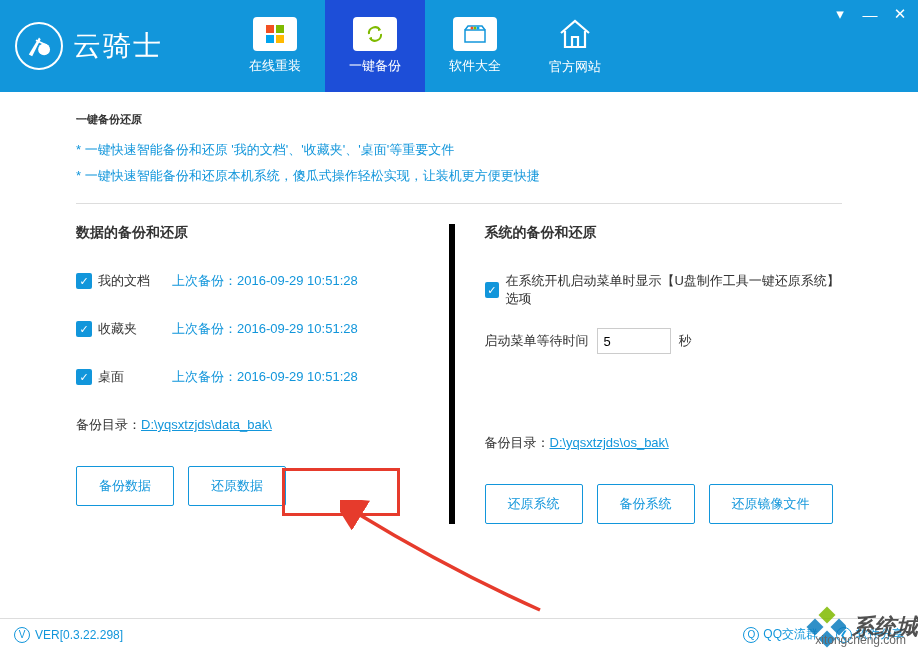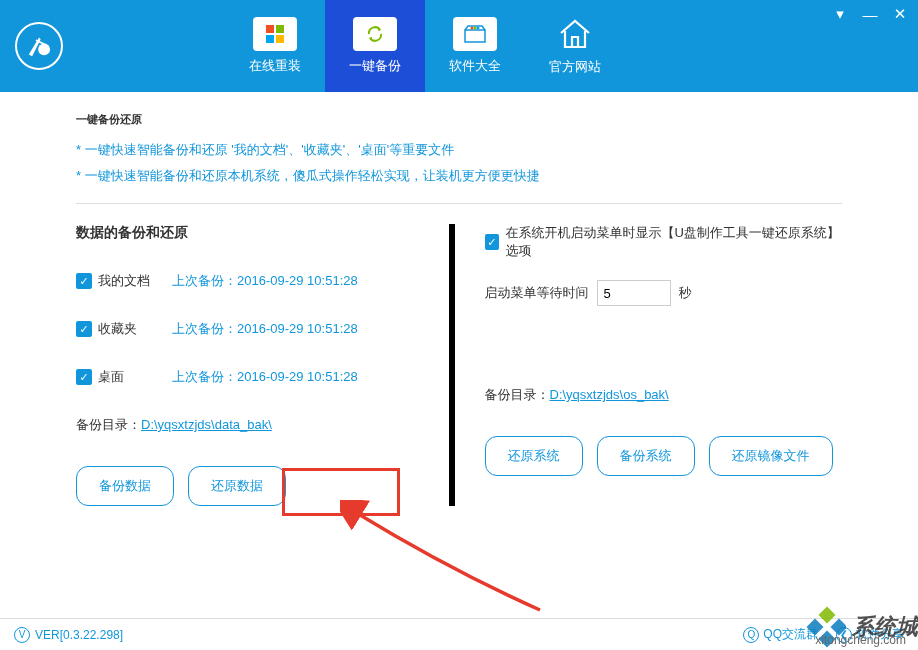--- a/index.html
+++ b/index.html
@@ -33,21 +33,21 @@
 
 .check-row { display: flex; align-items: center; margin-bottom: 30px; gap: 6px; }
 .checkbox { width: 16px; height: 16px; background: #1296db; display: inline-flex; align-items: center; justify-content: center; color: #fff; font-size: 11px; border-radius: 2px; }
 .check-label { color: #333; width: 60px; }
 .check-info { color: #1296db; margin-left: 8px; }
 
 .backup-dir { margin-top: 18px; color: #333; }
 .backup-dir a { color: #1296db; text-decoration: underline; }
 
 .btn-row { margin-top: 32px; display: flex; gap: 14px; }
-.btn { border: 1px solid #1296db; color: #1296db; background: #fff; padding: 10px 22px; font-size: 13px; cursor: pointer; border-radius: 12px; }
+.btn { border: 1px solid #1296db; color: #1296db; background: #fff; padding: 10px 22px; font-size: 13px; cursor: pointer; border-radius: 2px; }
 .highlight-box { position: absolute; border: 3px solid #e63b2c; width: 118px; height: 48px; left: 282px; top: 468px; pointer-events: none; }
 
 .boot-row { display: flex; align-items: center; margin-top: 20px; gap: 8px; }
 .boot-input { width: 74px; height: 26px; border: 1px solid #ccc; padding: 2px 6px; font-size: 13px; }
 
 
 .footer { position: absolute; bottom: 0; left: 0; right: 0; height: 32px; border-top: 1px solid #ddd; display: flex; align-items: center; padding: 0 14px; color: #1296db; font-size: 12px; }
 .footer-ver { display: flex; align-items: center; gap: 5px; }
 .footer-right { margin-left: auto; display: flex; gap: 18px; }
 .footer-link { display: flex; align-items: center; gap: 4px; color: #1296db; }
@@ -68,20 +68,21 @@
   <div class="logo-area">
     <div class="logo-circle">
       <svg viewBox="0 0 40 40">
           <g fill="#fff">
             <path d="M8 30 L20 10 L22 12 L12 32 Z"></path>
             <circle cx="26" cy="24" r="7"></circle>
             <rect x="16" y="14" width="14" height="2" transform="rotate(25 20 15)"></rect>
           </g>
         </svg>
     </div>
+    <div class="app-name">云骑士</div>
   </div>
   <div class="nav">
     <div class="nav-item">
       <div class="nav-icon">
           <svg width="20" height="20" viewBox="0 0 20 20">
             <rect x="1" y="1" width="8" height="8" fill="#f25022"></rect>
             <rect x="11" y="1" width="8" height="8" fill="#7fba00"></rect>
             <rect x="1" y="11" width="8" height="8" fill="#00a4ef"></rect>
             <rect x="11" y="11" width="8" height="8" fill="#ffb900"></rect>
           </svg>
@@ -156,20 +157,21 @@
         <span>备份目录：</span><a href="#">D:\yqsxtzjds\data_bak\</a>
       </div>
 
       <div class="btn-row">
         <button class="btn">备份数据</button>
         <button class="btn">还原数据</button>
       </div>
     </div>
 
     <div class="col">
+      <div class="col-title">系统的备份和还原</div>
 
       <div class="check-row" style="margin-bottom:18px">
         <span class="checkbox">✓</span>
         <span>在系统开机启动菜单时显示【U盘制作工具一键还原系统】选项</span>
       </div>
 
       <div class="boot-row">
         <span>启动菜单等待时间</span>
         <input class="boot-input" value="5" style="">
         <span>秒</span>

